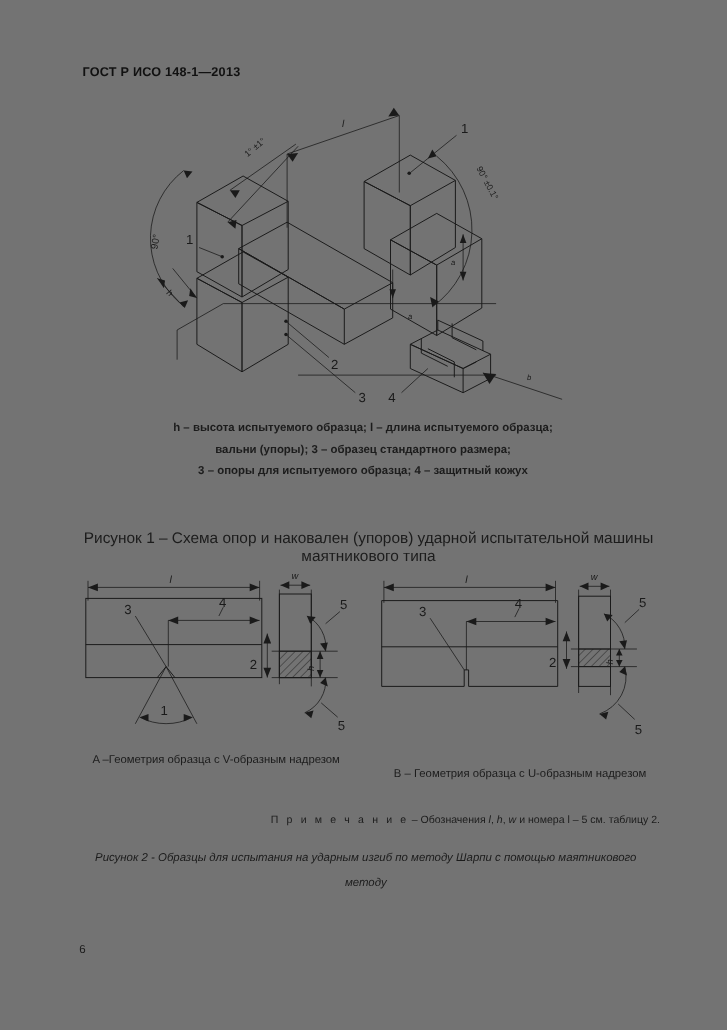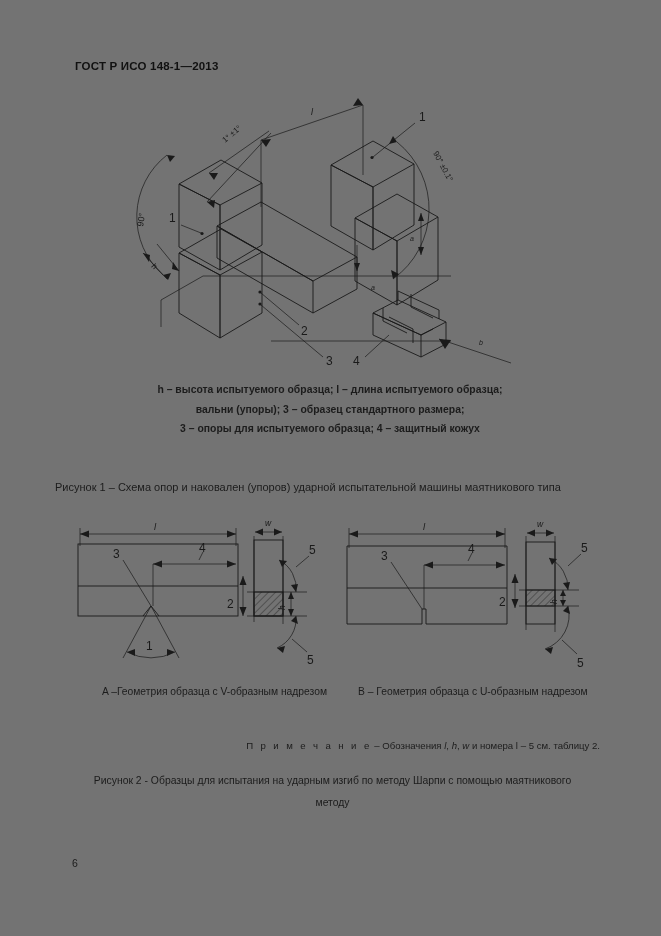--- a/index.html
+++ b/index.html
@@ -54,21 +54,22 @@
     color: #1c1c1c;
   }
   .legend div { white-space: nowrap; font-weight: bold; }
 
   
   .fig1-caption {
     position: absolute;
     left: 55px;
     top: 481px;
     width: 560px;
-    font-size: 11px;
+    text-align: center;
+    font-size: 14px;
     color: #1c1c1c;
   }
 
   
   .fig2-wrap {
     position: absolute;
     left: 0;
     top: 512px;
     width: 661px;
     height: 165px;
@@ -77,22 +78,22 @@
 
   
   .ab-captions {
     position: absolute;
     left: 0;
     top: 686px;
     width: 661px;
     font-size: 10.3px;
     color: #1c1c1c;
   }
-  .ab-a { position: absolute; left: 102px; top: 0; white-space: nowrap; }
-  .ab-b { position: absolute; left: 358px; top: 0; white-space: nowrap; }
+  .ab-a { position: absolute; left: 84px; top: 0; white-space: nowrap; }
+  .ab-b { position: absolute; left: 358px; top: 12px; white-space: nowrap; }
 
   
   .note {
     position: absolute;
     left: 40px;
     top: 740px;
     width: 560px;
     text-align: right;
     font-size: 9.6px;
     color: #1c1c1c;
@@ -103,20 +104,21 @@
   
   .fig2-caption {
     position: absolute;
     left: 70px;
     top: 770px;
     width: 525px;
     text-align: center;
     font-size: 10.4px;
     line-height: 22px;
     color: #1c1c1c;
+    font-style: italic;
   }
 
   
   .page-number {
     position: absolute;
     left: 72px;
     top: 857px;
     font-size: 10.5px;
     color: #1c1c1c;
   }

